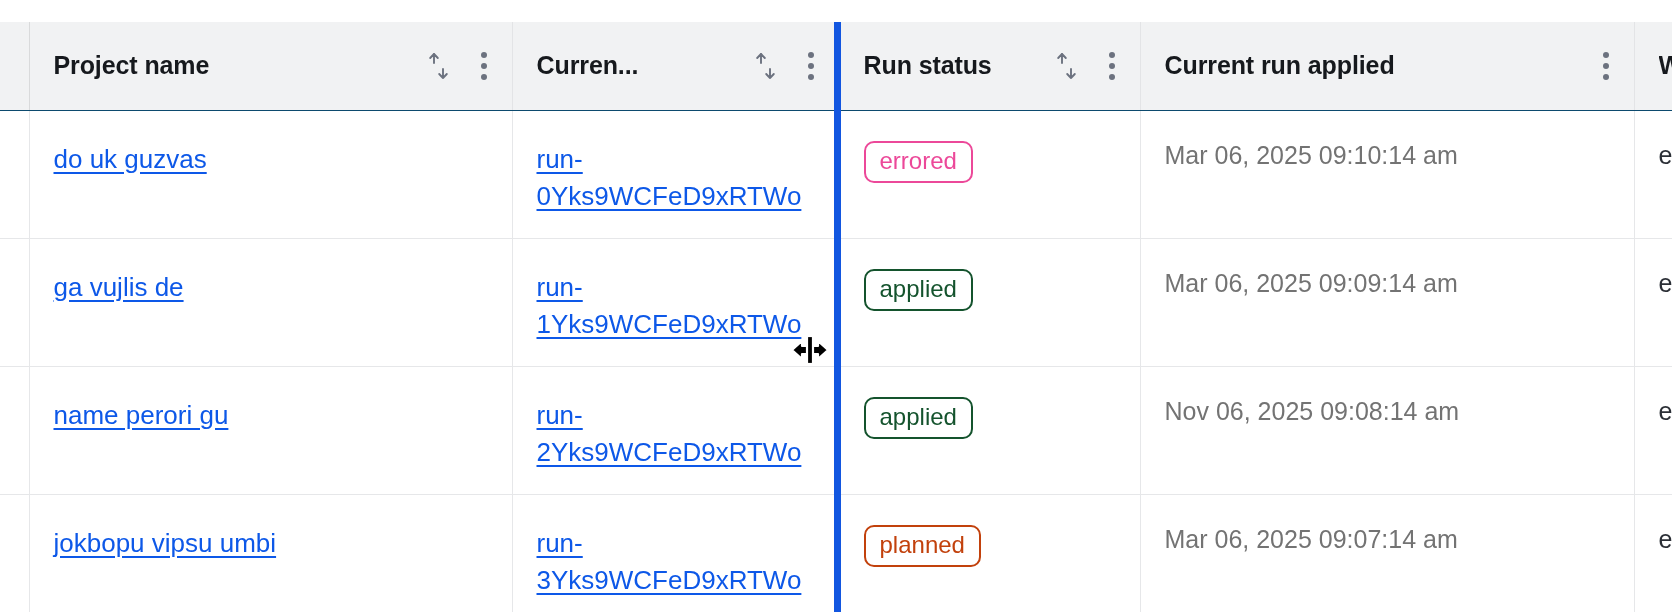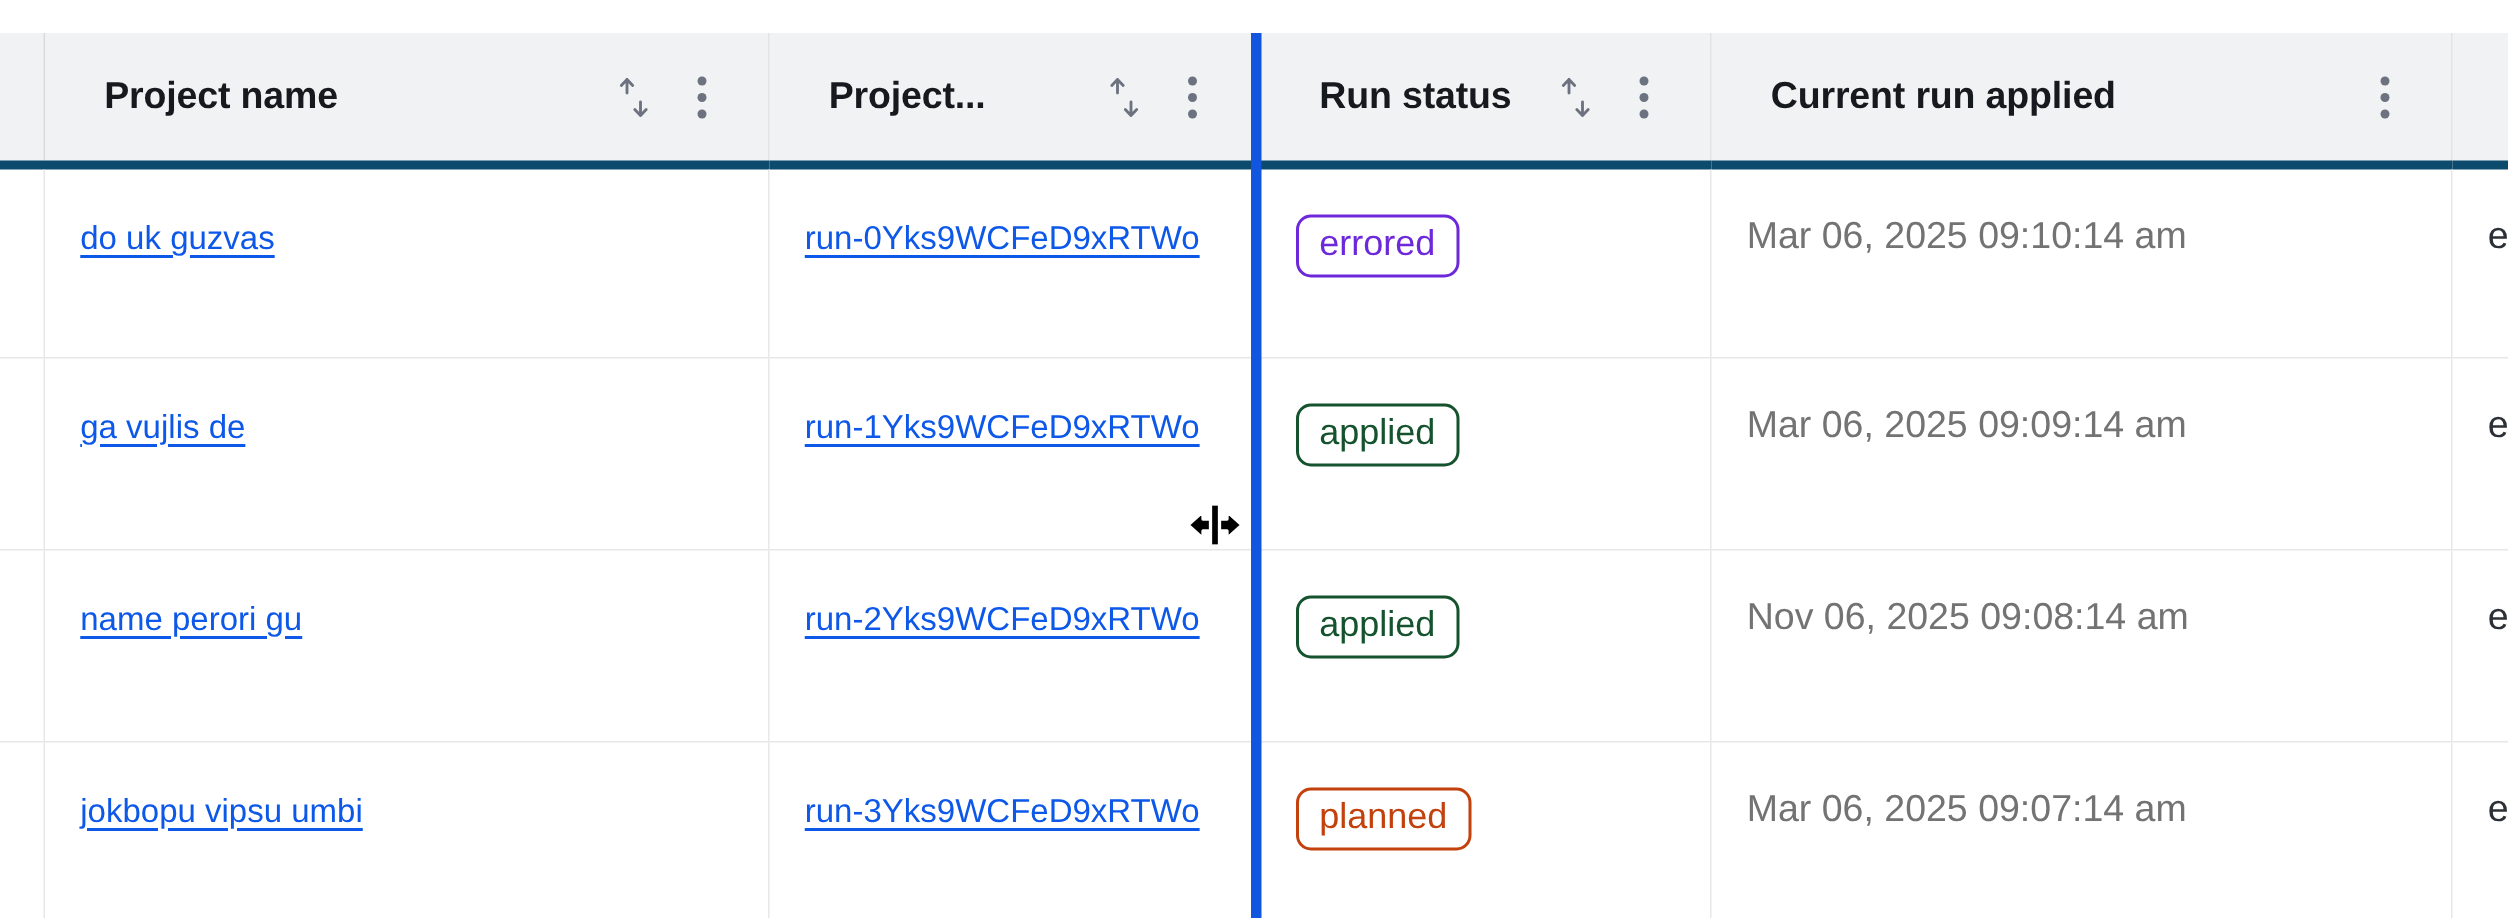--- a/index.html
+++ b/index.html
@@ -14,24 +14,24 @@
   
   .top-strip { position: absolute; left: 0; top: 0; width: 1672px; height: 22px; background: #fff; }
 
   .table-wrap { position: absolute; left: 0; top: 22px; width: 1672px; height: 590px; overflow: hidden; }
   table.grid { border-collapse: collapse; table-layout: fixed; width: 1744px; }
 
   
   thead tr { height: 88px; }
   thead th {
     background: #f1f2f3;
-    border-bottom: 6px solid #0c4a6e;
+    border-bottom: 1px solid #0c4a6e;
     border-right: 1px solid #e3e4e6;
     vertical-align: middle;
-    padding: 16px;
+    padding: 0;
   }
   thead th.sel { border-right: 1px solid #d9dadb; }
   .th-inner {
     display: flex; align-items: center; justify-content: space-between;
     padding: 0 18px 0 24px; height: 100%;
   }
   .th-title {
     font-size: 25px; font-weight: 700; color: #16191d;
     letter-spacing: -0.1px; white-space: nowrap; overflow: hidden;
   }
@@ -50,31 +50,31 @@
     vertical-align: top;
     padding: 30px 24px 0 24px;
     font-size: 25px;
     color: #2b2f36;
   }
   tbody td.sel { border-right: 1px solid #e6e7e9; padding: 0; }
   tbody tr:last-child td { border-bottom: none; }
 
   .cell-link {
     color: #0d58e8; text-decoration: underline; text-underline-offset: 4px;
-    font-size: 22px; line-height: 1.45; cursor: pointer; word-break: break-word;
+    font-size: 26px; line-height: 1.45; cursor: pointer; word-break: break-word;
   }
   .cell-date { color: #737373; font-size: 25px; white-space: nowrap; }
   .cell-plain { color: #2b2f36; font-size: 25px; white-space: nowrap; overflow: hidden; }
 
   .badge {
     display: inline-block; border: 2px solid currentColor; border-radius: 10px;
     padding: 5px 14px 7px; font-size: 24px; line-height: 1.1; background: #fff;
     white-space: nowrap;
   }
-  .badge.errored { color: #6d28d9; }
+  .badge.errored { color: #ec4899; }
   .badge.applied { color: #14532d; }
   .badge.planned { color: #c2410c; }
 
   
   .resize-line {
     position: absolute; top: 22px; left: 834px; width: 7px; height: 590px;
     background: #1256e0; z-index: 40;
   }
   .resize-cursor {
     position: absolute; left: 778px; top: 330px; width: 64px; height: 40px;
@@ -118,21 +118,21 @@
                   <i></i>
                     <i></i>
                     <i></i>
                 </span>
               </span>
             </div>
           </th>
 
           <th>
             <div class="th-inner">
-              <span class="th-title">Project...</span>
+              <span class="th-title">Curren...</span>
               <span class="th-tools">
                 <span>
                   <svg class="sort-icon" viewBox="0 0 26 30" fill="none">
                     <path d="M8 12 V3 M8 3 L4.2 7 M8 3 L11.8 7" stroke="#6c727f" stroke-width="1.9" stroke-linecap="round" stroke-linejoin="round"></path>
                     <path d="M17 18 V27 M17 27 L13.2 23 M17 27 L20.8 23" stroke="#6c727f" stroke-width="1.9" stroke-linecap="round" stroke-linejoin="round"></path>
                   </svg>
                 </span>
                 <span class="kebab">
                   <i></i>
                     <i></i>

